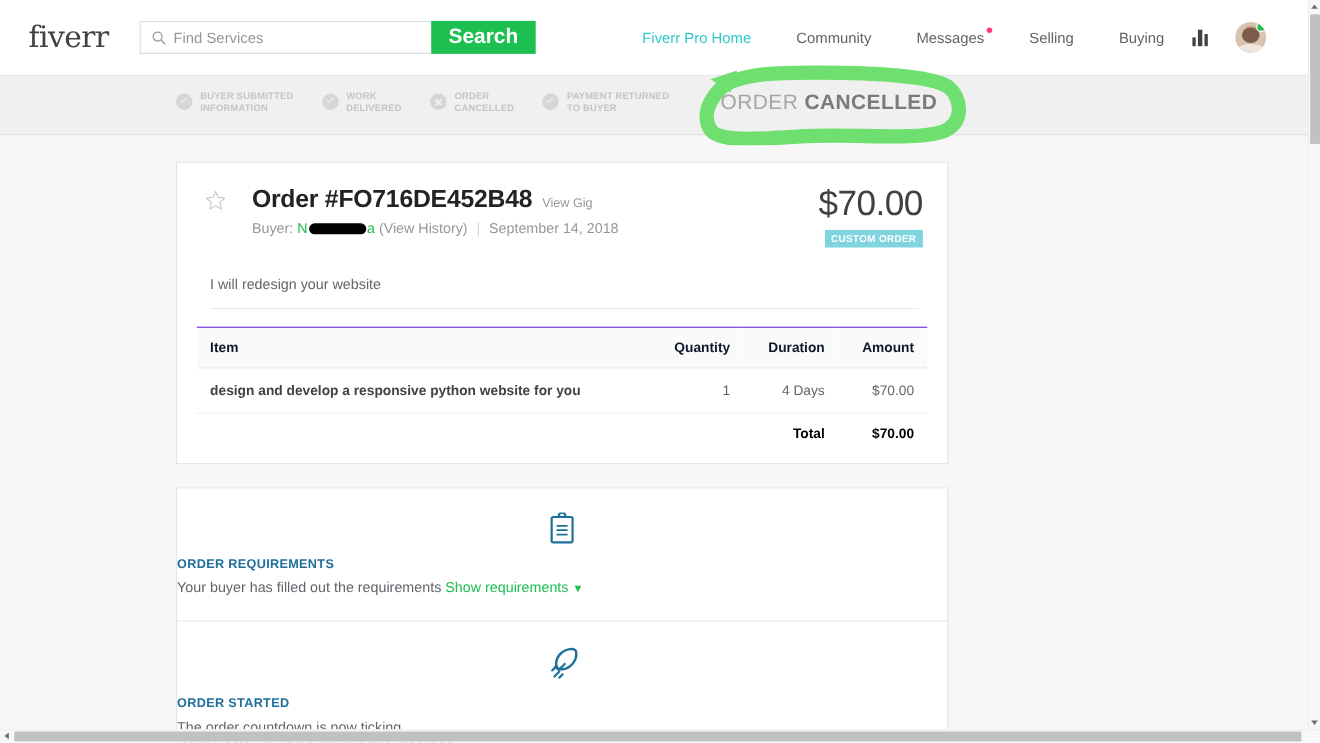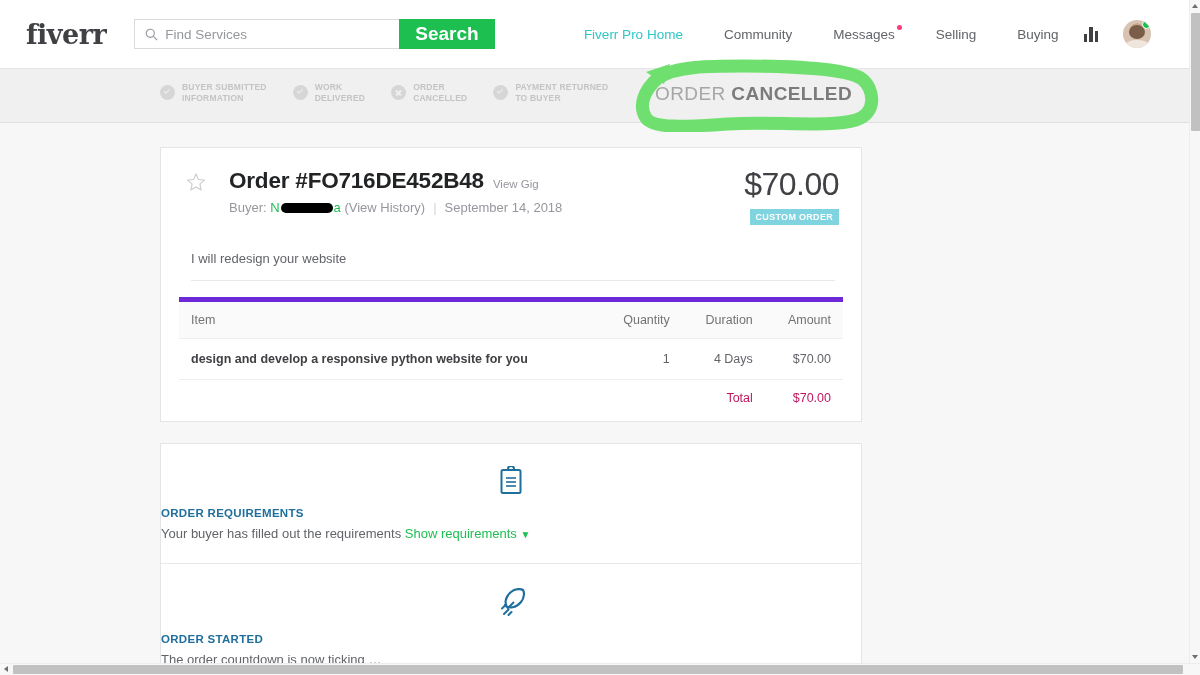--- a/index.html
+++ b/index.html
@@ -20,21 +20,21 @@
   .topnav {
     position: absolute; top: 0; left: 0;
     width: 1189px; height: 69px;
     background: #ffffff;
     border-bottom: 1px solid #e4e5e7;
     display: flex; align-items: center;
   }
   .brand {
     margin-left: 26px;
     font-family: "DejaVu Serif", serif;
-    font-size: 27px; font-weight: 700;
+    font-size: 27px; font-weight: 400;
     color: #404145; letter-spacing: -0.5px;
   }
   .searchwrap {
     margin-left: 28px;
     display: flex; align-items: center;
     height: 30px;
   }
   .searchbox {
     width: 265px; height: 30px;
     border: 1px solid #dadbdd;
@@ -203,32 +203,32 @@
     font-size: 13px; color: #62646a;
     padding-bottom: 14px;
     border-bottom: 1px solid #e9e9e9;
   }
 
   table.items {
     width: 664px; margin: 16px 0 0 18px;
     border-collapse: collapse;
   }
   table.items th {
-    background: #fafafa; font-size: 12.5px; font-weight: 400;
-    color: #737373; padding: 11px 12px; text-align: right;
-    border-top: 5px solid #6d28d9; border-bottom: 1px solid #ededed;
+    background: #fafafa; font-size: 12.5px; font-weight: 700;
+    color: #0f172a; padding: 11px 12px; text-align: right;
+    border-top: 1px solid #6d28d9; border-bottom: 1px solid #ededed;
   }
   table.items th.left, table.items td.left { text-align: left; }
   table.items td {
     font-size: 12.5px; color: #62646a; padding: 13px 12px;
     text-align: right; border-bottom: 1px solid #ededed;
   }
   table.items td.left { font-weight: 700; color: #404145; }
   table.items tr.total td {
-    border-bottom: none; font-weight: 400; color: #be185d;
+    border-bottom: none; font-weight: 700; color: #000000;
     padding-top: 11px;
   }
 
   .status-sec { padding: 22px 0 20px 0; }
   .status-sec + .status-sec { border-top: 1px solid #e9e9e9; }
   .status-icon { display: block; margin: 0 auto 11px auto; }
   .status-title {
     font-size: 11.5px; font-weight: 700; color: #1f6f9c;
     letter-spacing: 0.3px; margin-bottom: 6px;
   }

